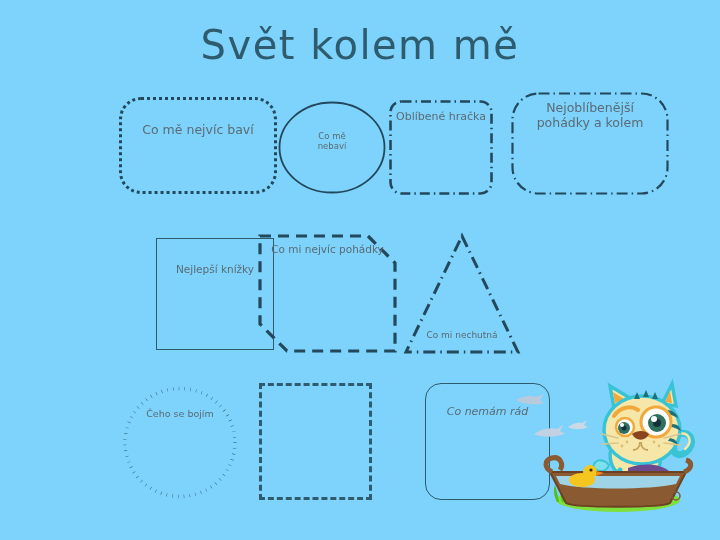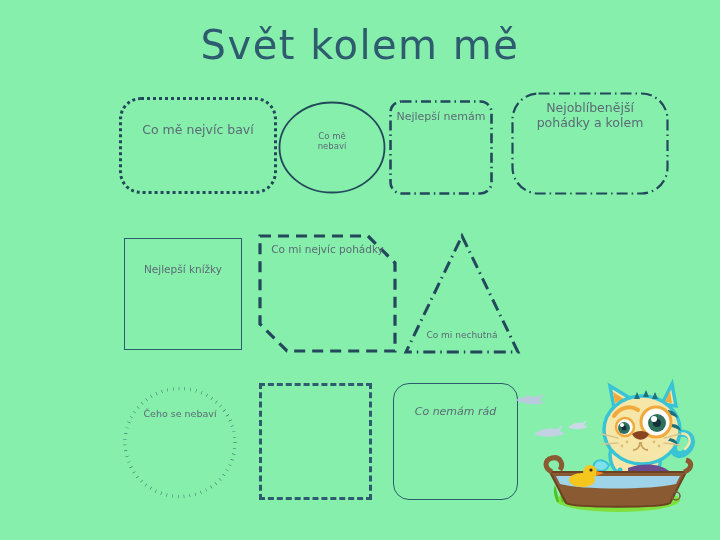--- a/index.html
+++ b/index.html
@@ -13,21 +13,21 @@
     position: relative;
     overflow: hidden;
     font-family: "Liberation Sans", sans-serif;
   }
 
   #worksheet {
     position: absolute;
     left: 0; top: 0;
     width: 720px;
     height: 540px;
-    background: #86efac;
+    background: #7dd3fc;
   }
 
   
   .title {
     position: absolute;
     left: 0;
     top: 22px;
     width: 720px;
     text-align: center;
     font-family: "DejaVu Sans", sans-serif;
@@ -49,21 +49,21 @@
     width: 100%;
     text-align: center;
     font-family: "DejaVu Sans", sans-serif;
     color: #5b6b75;
     white-space: pre-line;
     line-height: 1.18;
     pointer-events: none;
   }
 
   
-  .b-solid  { border: 1.6px solid #2e5c6e; }
+  .b-solid  { border: 1.6px solid #2e5c6e; margin-left: 32px; }
   .b-dotted { border: 3px dotted #23485c; }
   .b-dashed { border: 3px dashed #2e5c6e; }
 
   svg.shape-svg {
     position: absolute;
     left: 0; top: 0;
     overflow: visible;
   }
   svg.shape-svg path,
   svg.shape-svg rect,
@@ -135,21 +135,21 @@
       <ellipse cx="54" cy="46.5" rx="52.5" ry="45" stroke-width="1.8"></ellipse>
     </svg>
     <div class="shape-label">Co mě
 nebaví</div>
   </div>
 
   <div class="shape" id="sh-hracka">
     <svg class="shape-svg" width="104" height="95" viewBox="0 0 104 95">
       <rect x="1.5" y="1.5" width="101" height="92" rx="11" ry="11" stroke-width="2.6" stroke-dasharray="10 4 1.5 4"></rect>
     </svg>
-    <div class="shape-label">Nejlepší nemám</div>
+    <div class="shape-label">Oblíbené hračka</div>
   </div>
 
   <div class="shape" id="sh-pohadky">
     <svg class="shape-svg" width="158" height="103" viewBox="0 0 158 103">
       <rect x="1.5" y="1.5" width="155" height="100" rx="26" ry="26" stroke-width="2.2" stroke-dasharray="11 4 1.5 4"></rect>
     </svg>
     <div class="shape-label">Nejoblíbenější
 pohádky a kolem</div>
   </div>
 
@@ -169,21 +169,21 @@
       <polygon points="58,2 114,118 2,118" stroke-width="3" stroke-dasharray="12 5 1.5 5"></polygon>
     </svg>
     <div class="shape-label">Co mi nechutná</div>
   </div>
 
 
   <div class="shape" id="sh-bojim">
     <svg class="shape-svg" width="114" height="113" viewBox="0 0 114 113">
       <ellipse cx="57" cy="56.5" rx="55" ry="54" stroke-width="3.4" stroke-dasharray="0.4 5.4" stroke-linecap="round"></ellipse>
     </svg>
-    <div class="shape-label">Čeho se nebaví</div>
+    <div class="shape-label">Čeho se bojím</div>
   </div>
 
   <div class="shape b-dashed" id="sh-empty">
     <div class="shape-label"></div>
   </div>
 
   <div class="shape b-solid" id="sh-nemam">
     <div class="shape-label">Co nemám rád</div>
   </div>
 

